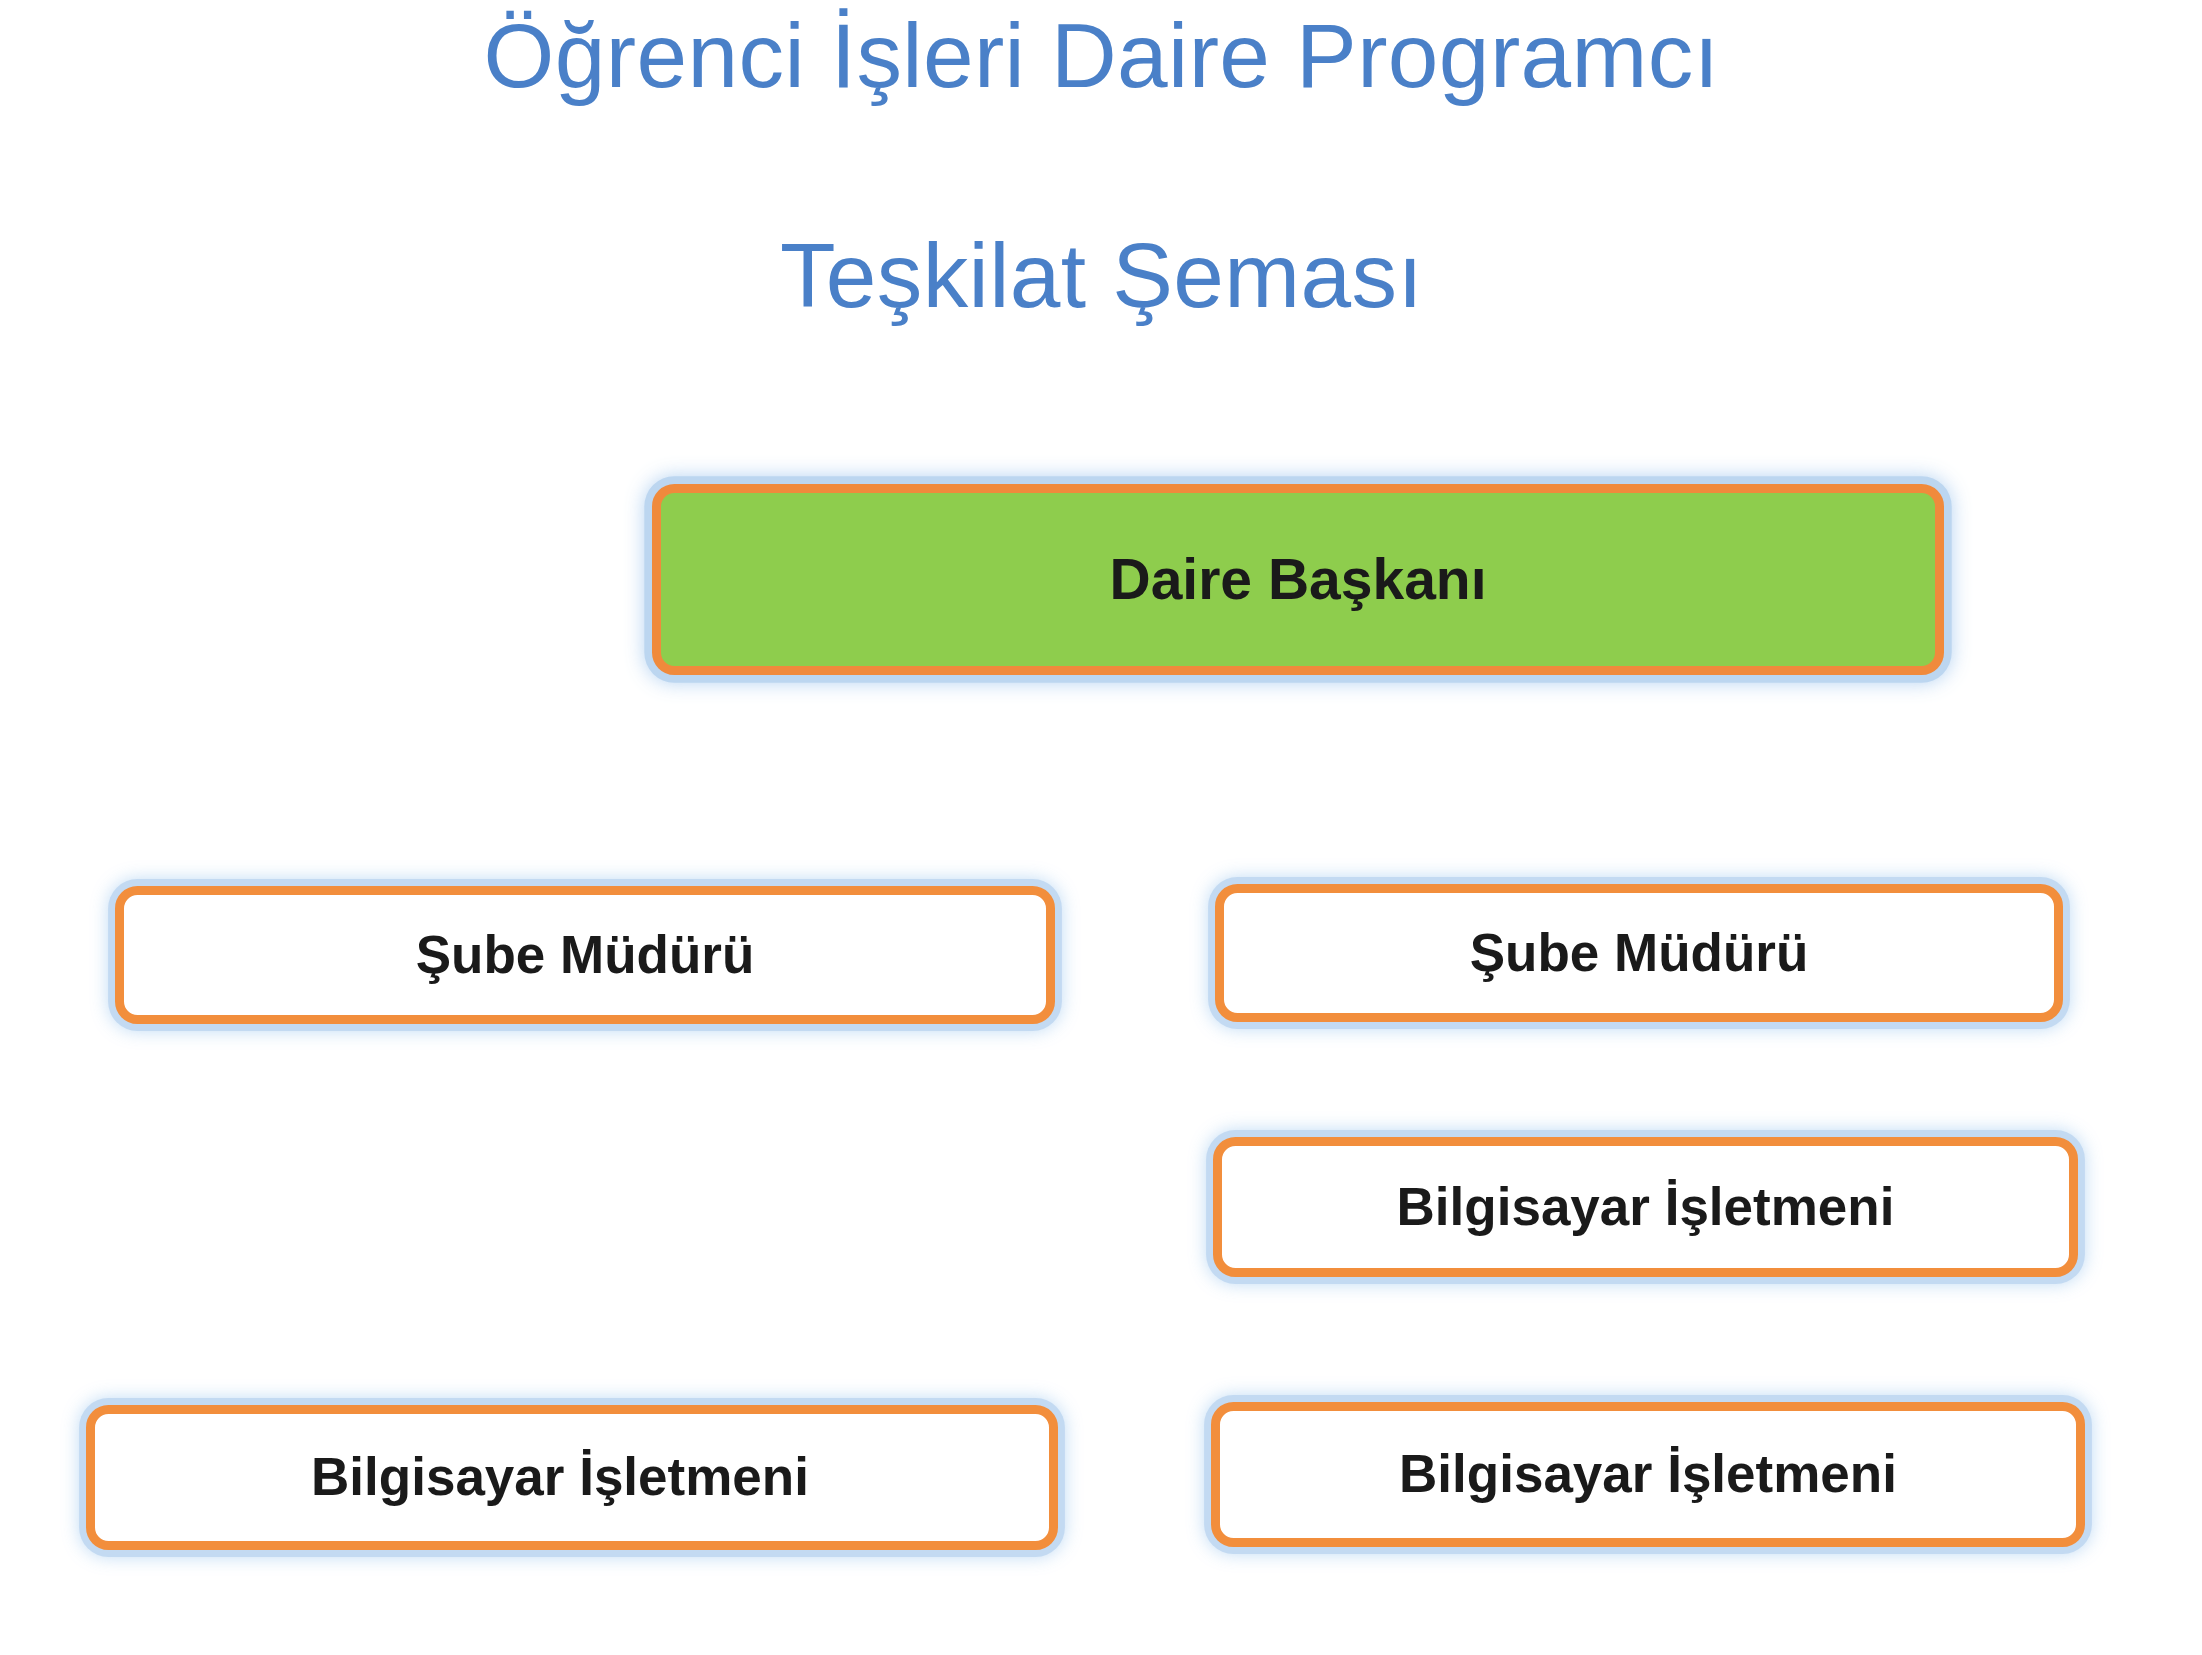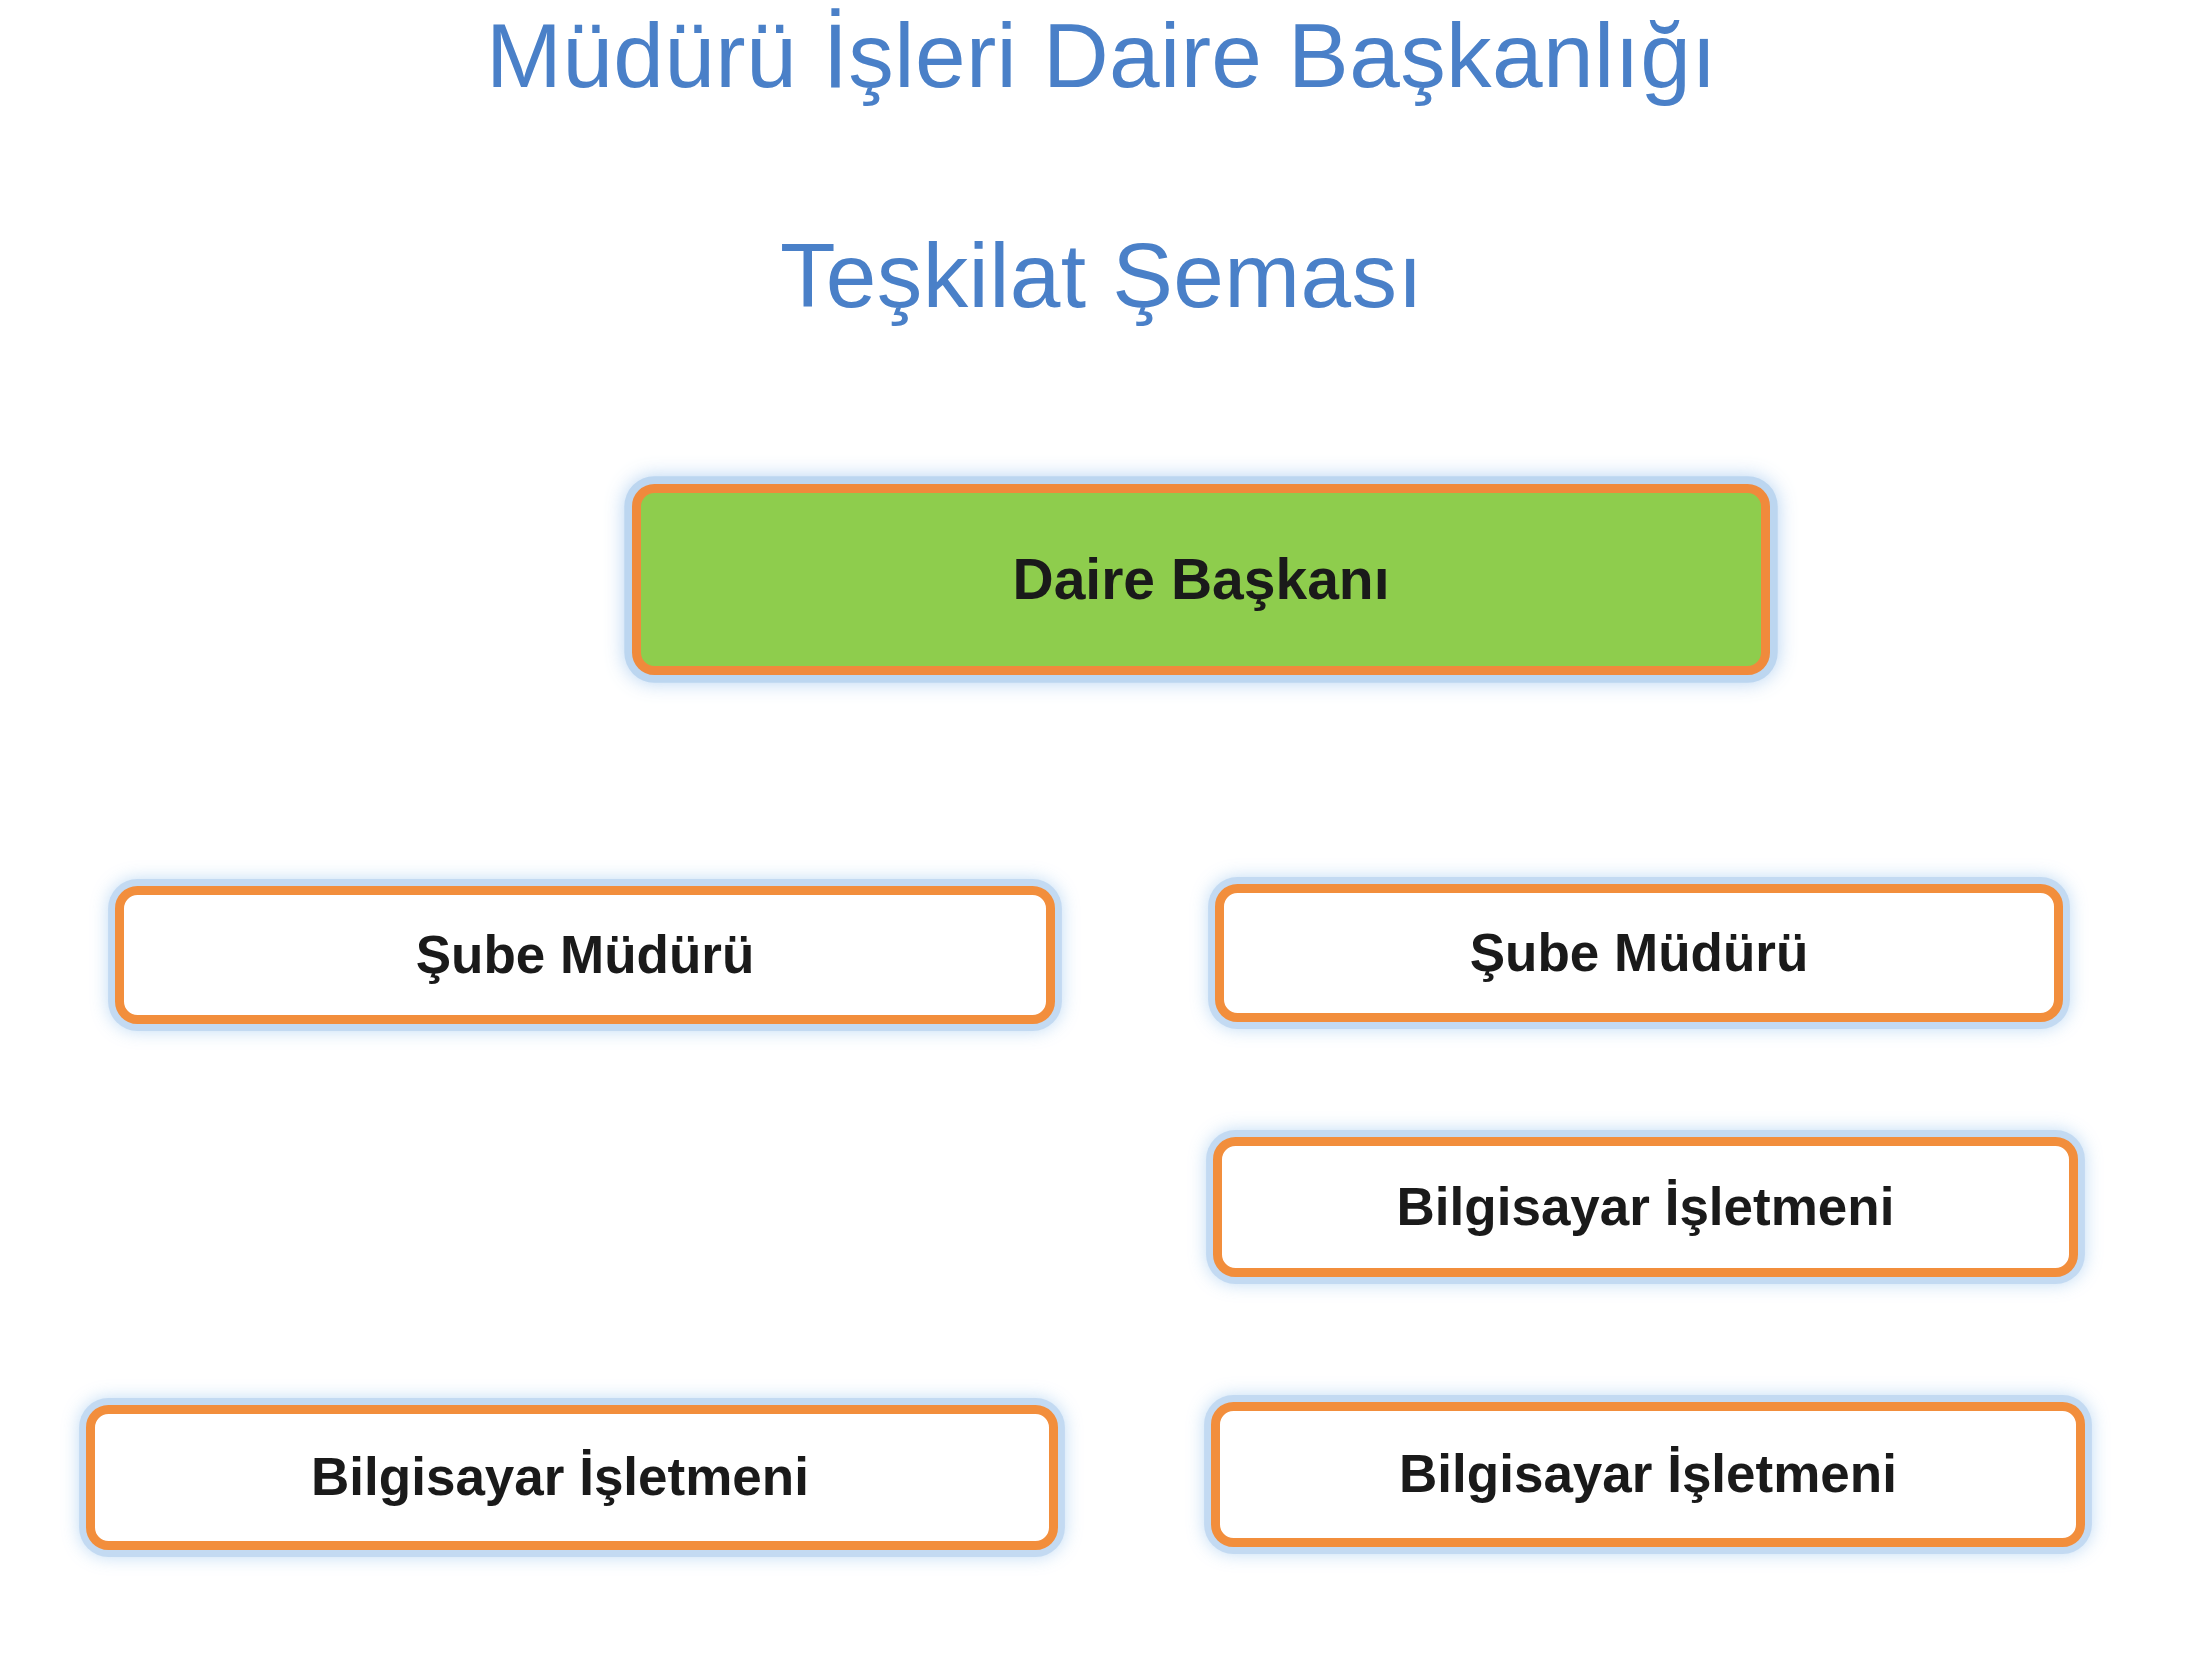--- a/index.html
+++ b/index.html
@@ -69,23 +69,23 @@
     font-family: "Liberation Sans", sans-serif;
     font-weight: 700;
     color: #1a1a1a;
     font-size: 53px;
     line-height: 1.1;
     white-space: nowrap;
   }
 
   
   .node-root {
-    left: 632px;
+    left: 652px;
     top: 484px;
-    width: 1138px;
+    width: 1292px;
     height: 191px;
     background: #8ecd4d;
     border-color: #f08a3c;
     box-shadow: 0 0 0 7.7px #bcd6f0, 0 0 19px 7.7px rgba(170, 205, 240, 0.85);
   }
 
   .node-root .node-label {
     font-size: 57px;
   }
 
@@ -108,21 +108,21 @@
 
   
   .label-shift-left { transform: translateX(-12px); }
 </style>
 </head>
 <body>
 
 <div id="page">
 
   <div class="title-block">
-    <div class="title-line title-line-1">Müdürü İşleri Daire Başkanlığı</div>
+    <div class="title-line title-line-1">Öğrenci İşleri Daire Programcı</div>
     <div class="title-line title-line-2">Teşkilat Şeması</div>
   </div>
 
   <div class="node node-root">
     <span class="node-label">Daire Başkanı</span>
   </div>
 
   <div class="node node-white pos-l1">
     <span class="node-label">Şube Müdürü</span>
   </div>

